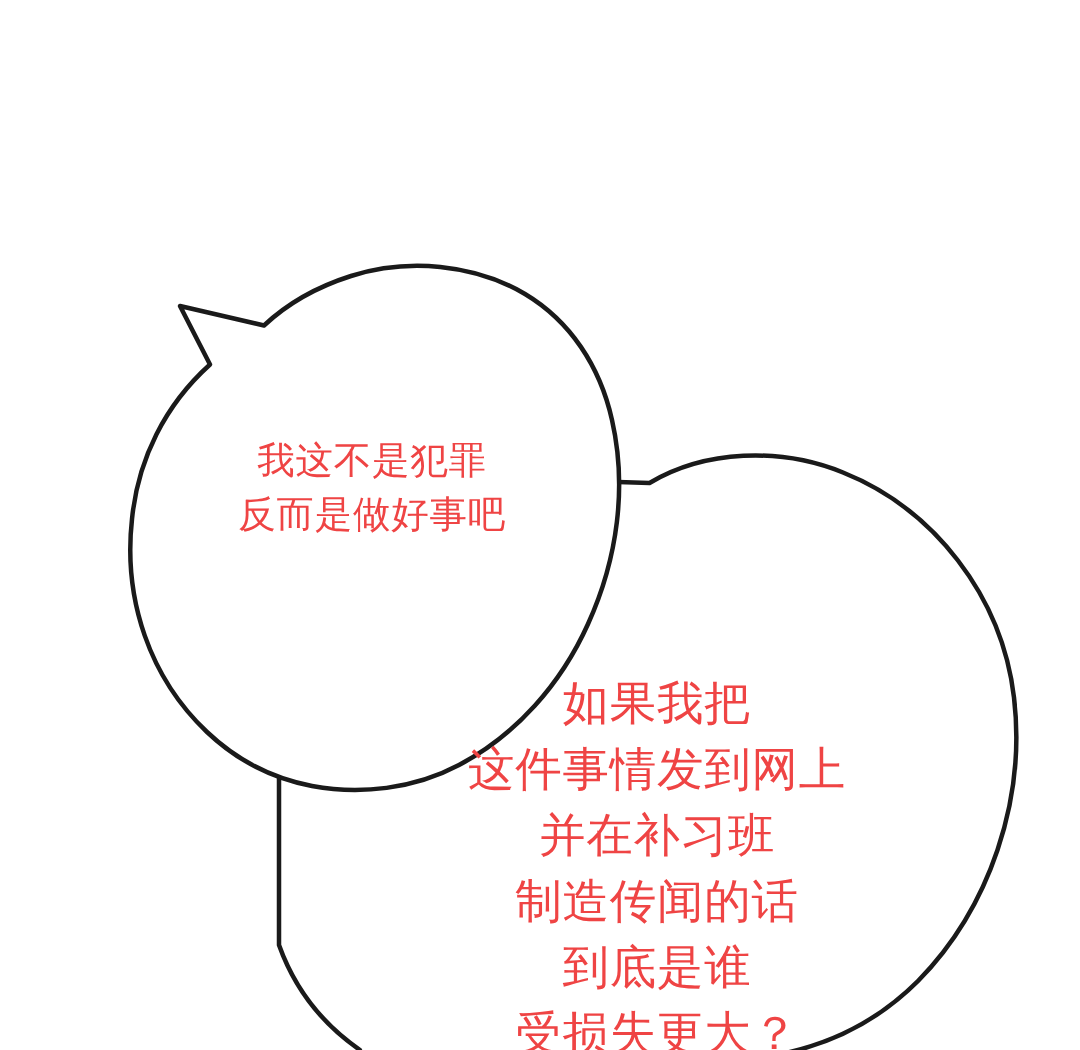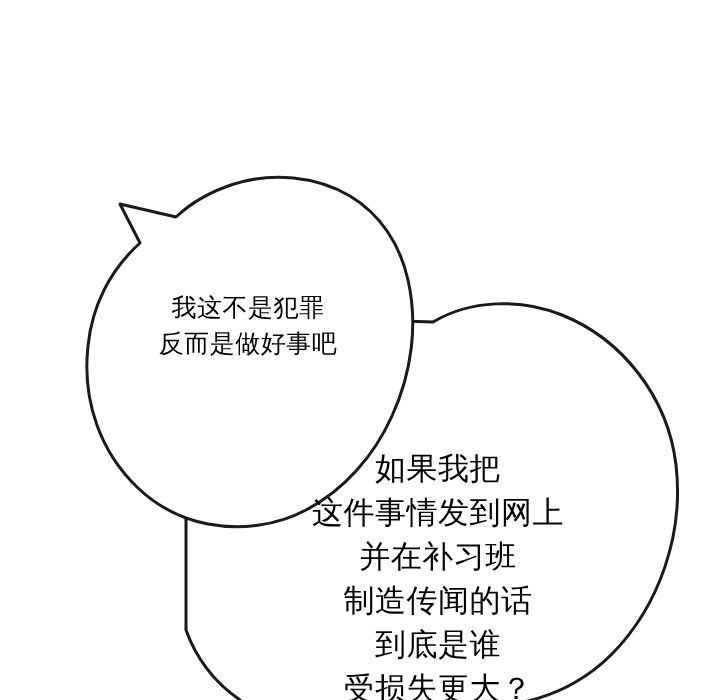--- a/index.html
+++ b/index.html
@@ -22,21 +22,21 @@
   #balloon-layer {
     position: absolute;
     left: 0;
     top: 0;
     width: 720px;
     height: 700px;
   }
   .bubble-text {
     position: absolute;
     text-align: center;
-    color: #000000;
+    color: #ef4444;
     font-family: "Liberation Sans", sans-serif;
     line-height: 1.42;
     white-space: pre-line;
     letter-spacing: 0.5px;
   }
   #bubble-text-1 {
     left: 88px;
     top: 290px;
     width: 320px;
     font-size: 25px;

